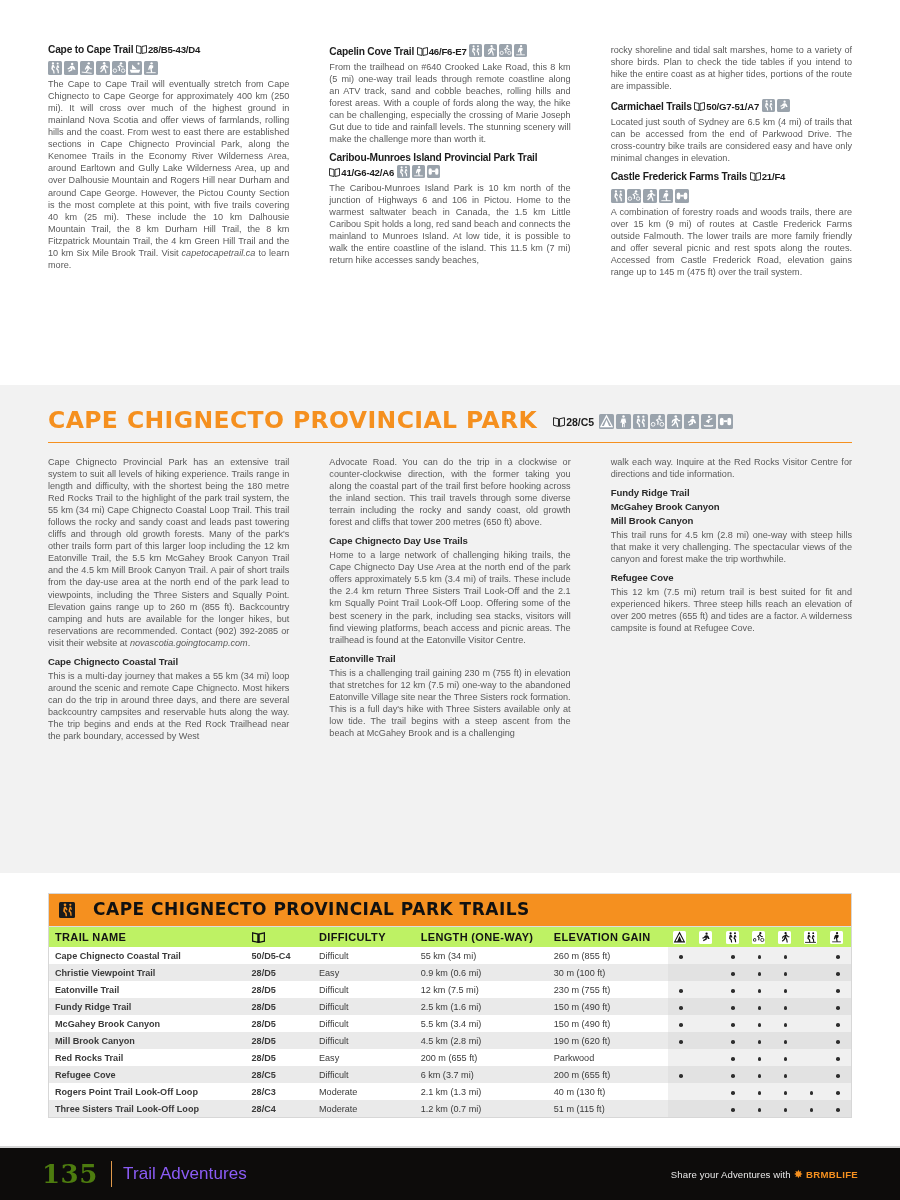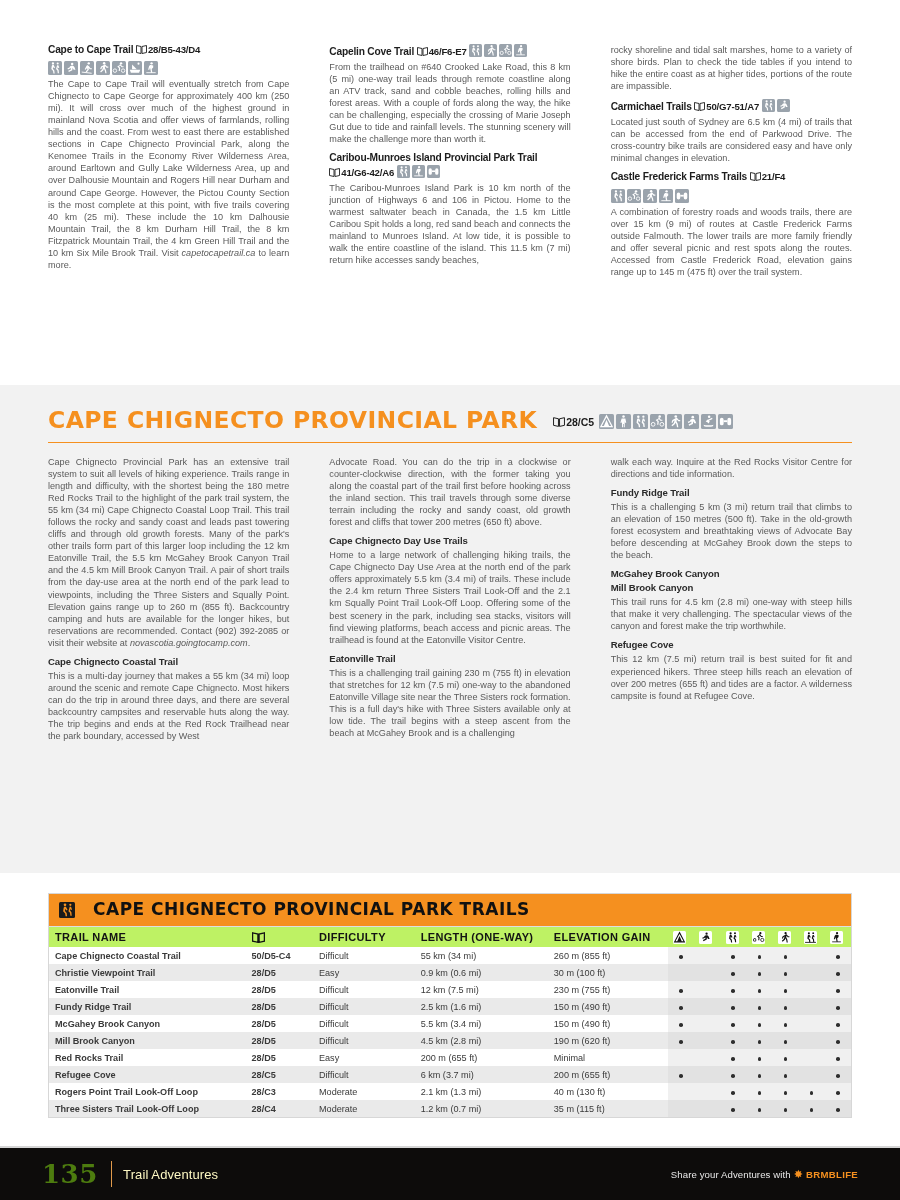--- a/index.html
+++ b/index.html
@@ -154,21 +154,21 @@
   .pg-num {
     font-family:"DejaVu Serif", serif;
     font-weight:bold;
     font-size:26px;
     color:#4d7c0f;
     margin-left:42px;
     letter-spacing:0.5px;
     line-height:26px;
   }
   .pg-div { width:1.3px; height:26px; background:#e09a4b; margin:0 11px 0 13px; }
-  .pg-sec { font-size:13px; color:#fef9c3; letter-spacing:0.1px; }
+  .pg-sec { font-size:17px; color:#8b5cf6; letter-spacing:0.1px; }
   .share {
     margin-left:auto; margin-right:42px;
     font-size:9.6px; color:#e8e8e8; letter-spacing:0.1px;
     display:flex; align-items:center; gap:3px;
   }
   .share b { color:#f5901f; font-weight:bold; letter-spacing:0.3px; }
   .hashmark { color:#f5901f; font-size:11px; line-height:10px; }
   .top-hair { position:absolute; left:0; top:1146px; width:900px; height:1.5px; background:#d6d6d6; }
 </style>
 </head>
@@ -448,21 +448,20 @@
       <div class="col">
         <p class="body-text">Advocate Road. You can do the trip in a clockwise or counter-clockwise direction, with the former taking you along the coastal part of the trail first before hooking across the inland section. This trail travels through some diverse terrain including the rocky and sandy coast, old growth forest and cliffs that tower 200 metres (650 ft) above.</p>
         <div class="sub-head">Cape Chignecto Day Use Trails</div>
         <p class="body-text">Home to a large network of challenging hiking trails, the Cape Chignecto Day Use Area at the north end of the park offers approximately 5.5 km (3.4 mi) of trails. These include the 2.4 km return Three Sisters Trail Look-Off and the 2.1 km Squally Point Trail Look-Off Loop. Offering some of the best scenery in the park, including sea stacks, visitors will find viewing platforms, beach access and picnic areas. The trailhead is found at the Eatonville Visitor Centre.</p>
         <div class="sub-head">Eatonville Trail</div>
         <p class="body-text">This is a challenging trail gaining 230 m (755 ft) in elevation that stretches for 12 km (7.5 mi) one-way to the abandoned Eatonville Village site near the Three Sisters rock formation. This is a full day's hike with Three Sisters available only at low tide. The trail begins with a steep ascent from the beach at McGahey Brook and is a challenging</p>
       </div>
       <div class="col">
         <p class="body-text">walk each way. Inquire at the Red Rocks Visitor Centre for directions and tide information.</p>
         <div class="sub-head">Fundy Ridge Trail</div>
-        <p class="body-text">This is a challenging 5 km (3 mi) return trail that climbs to an elevation of 150 metres (500 ft). Take in the old-growth forest ecosystem and breathtaking views of Advocate Bay before descending at McGahey Brook down the steps to the beach.</p>
         <div class="sub-head">McGahey Brook Canyon</div>
         <div class="sub-head">Mill Brook Canyon</div>
         <p class="body-text">This trail runs for 4.5 km (2.8 mi) one-way with steep hills that make it very challenging. The spectacular views of the canyon and forest make the trip worthwhile.</p>
         <div class="sub-head">Refugee Cove</div>
         <p class="body-text">This 12 km (7.5 mi) return trail is best suited for fit and experienced hikers. Three steep hills reach an elevation of over 200 metres (655 ft) and tides are a factor. A wilderness campsite is found at Refugee Cove.</p>
       </div>
     </div>
   </div>
 
   <div class="table-wrap">
@@ -624,21 +623,21 @@
             <td class="dot shade"><span class="pt"></span></td>
             <td class="dot shade"><span class="pt"></span></td>
             <td class="dot shade"><span class="pt off"></span></td>
             <td class="dot shade"><span class="pt"></span></td>
           </tr>
           <tr>
             <td class="tname">Red Rocks Trail</td>
             <td class="mref">28/D5</td>
             <td>Easy</td>
             <td>200 m (655 ft)</td>
-            <td>Minimal</td>
+            <td>Parkwood</td>
             <td class="dot shade"><span class="pt off"></span></td>
             <td class="dot shade"><span class="pt off"></span></td>
             <td class="dot shade"><span class="pt"></span></td>
             <td class="dot shade"><span class="pt"></span></td>
             <td class="dot shade"><span class="pt"></span></td>
             <td class="dot shade"><span class="pt off"></span></td>
             <td class="dot shade"><span class="pt"></span></td>
           </tr>
           <tr>
             <td class="tname">Refugee Cove</td>
@@ -666,21 +665,21 @@
             <td class="dot shade"><span class="pt"></span></td>
             <td class="dot shade"><span class="pt"></span></td>
             <td class="dot shade"><span class="pt"></span></td>
             <td class="dot shade"><span class="pt"></span></td>
           </tr>
           <tr>
             <td class="tname">Three Sisters Trail Look-Off Loop</td>
             <td class="mref">28/C4</td>
             <td>Moderate</td>
             <td>1.2 km (0.7 mi)</td>
-            <td>35 m (115 ft)</td>
+            <td>51 m (115 ft)</td>
             <td class="dot shade"><span class="pt off"></span></td>
             <td class="dot shade"><span class="pt off"></span></td>
             <td class="dot shade"><span class="pt"></span></td>
             <td class="dot shade"><span class="pt"></span></td>
             <td class="dot shade"><span class="pt"></span></td>
             <td class="dot shade"><span class="pt"></span></td>
             <td class="dot shade"><span class="pt"></span></td>
           </tr>
         </tbody>
     </table>

